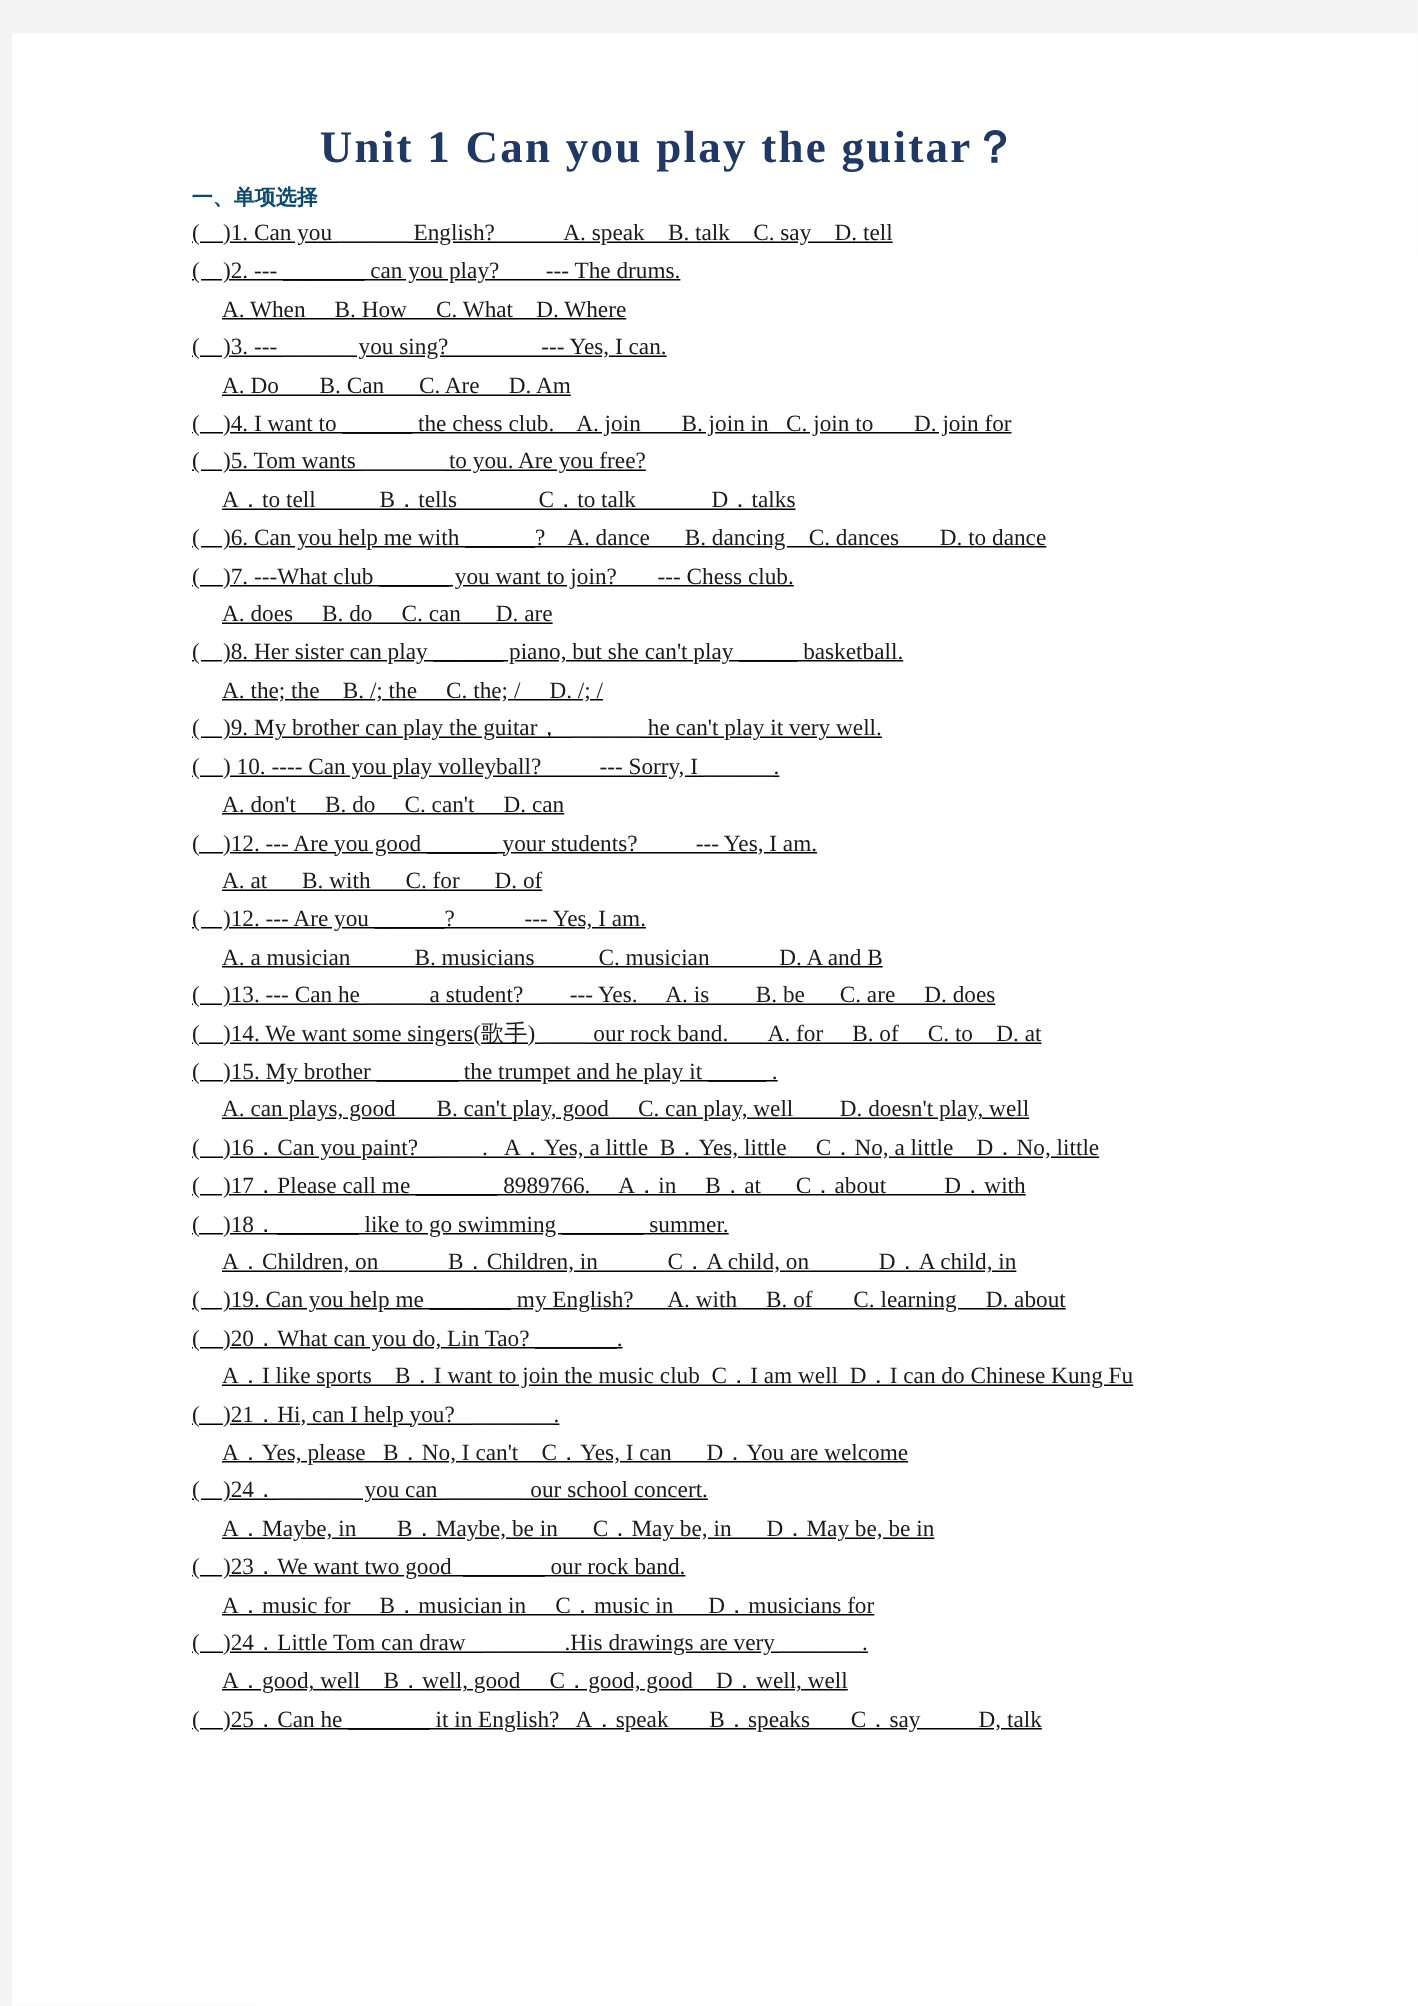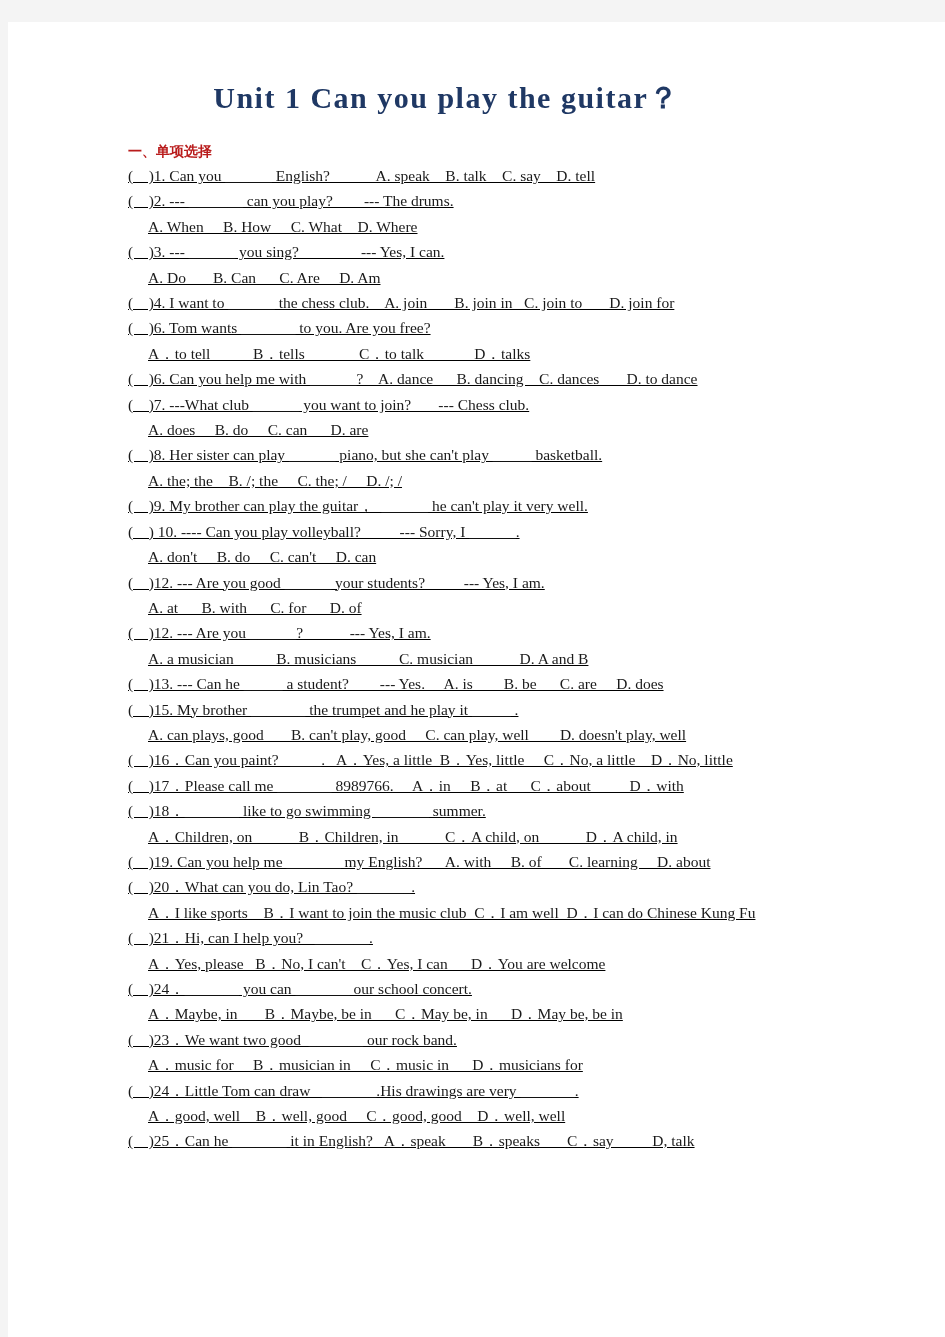--- a/index.html
+++ b/index.html
@@ -35,22 +35,22 @@
     text-align: center;
     margin: 0;
     padding-top: 56px;
     padding-right: 60px;
     white-space: nowrap;
   }
   .section-head {
     font-family: "DejaVu Sans", "Liberation Sans", sans-serif;
     font-weight: bold;
     font-size: 14.5px;
-    color: #b91c1c;
-    margin: 24px 0 2px 0;
+    color: #0c4a6e;
+    margin: 4px 0 2px 0;
     padding-left: 120px;
     letter-spacing: 0px;
   }
   .qlist {
     list-style: none;
     margin: 0;
     padding: 0 0 0 120px;
     text-decoration: underline;
   }
   .line {
@@ -87,21 +87,21 @@
           <div class="line indent">A. When     B. How     C. What    D. Where</div>
         </div>
         <div>
           <div class="line">(    )3. --- ______ you sing?                --- Yes, I can.</div>
           <div class="line indent">A. Do       B. Can      C. Are     D. Am</div>
         </div>
         <div>
           <div class="line">(    )4. I want to ______ the chess club.    A. join       B. join in   C. join to       D. join for</div>
         </div>
         <div>
-          <div class="line">(    )6. Tom wants _______ to you. Are you free?</div>
+          <div class="line">(    )5. Tom wants _______ to you. Are you free?</div>
           <div class="line indent">A．to tell           B．tells              C．to talk             D．talks</div>
         </div>
         <div>
           <div class="line">(    )6. Can you help me with ______?    A. dance      B. dancing    C. dances       D. to dance</div>
         </div>
         <div>
           <div class="line">(    )7. ---What club ______ you want to join?       --- Chess club.</div>
           <div class="line indent">A. does     B. do     C. can      D. are</div>
         </div>
         <div>
@@ -118,20 +118,23 @@
         <div>
           <div class="line">(    )12. --- Are you good ______ your students?          --- Yes, I am.</div>
           <div class="line indent">A. at      B. with      C. for      D. of</div>
         </div>
         <div>
           <div class="line">(    )12. --- Are you ______?            --- Yes, I am.</div>
           <div class="line indent">A. a musician           B. musicians           C. musician            D. A and B</div>
         </div>
         <div>
           <div class="line">(    )13. --- Can he _____ a student?        --- Yes.     A. is        B. be      C. are     D. does</div>
+        </div>
+        <div>
+          <div class="line">(    )14. We want some singers(歌手) ____ our rock band.       A. for     B. of     C. to    D. at</div>
         </div>
         <div>
           <div class="line">(    )15. My brother _______ the trumpet and he play it _____ .</div>
           <div class="line indent">A. can plays, good       B. can't play, good     C. can play, well        D. doesn't play, well</div>
         </div>
         <div>
           <div class="line">(    )16．Can you paint?   ____.   A．Yes, a little  B．Yes, little     C．No, a little    D．No, little</div>
         </div>
         <div>
           <div class="line">(    )17．Please call me _______ 8989766.     A．in     B．at      C．about          D．with</div>

